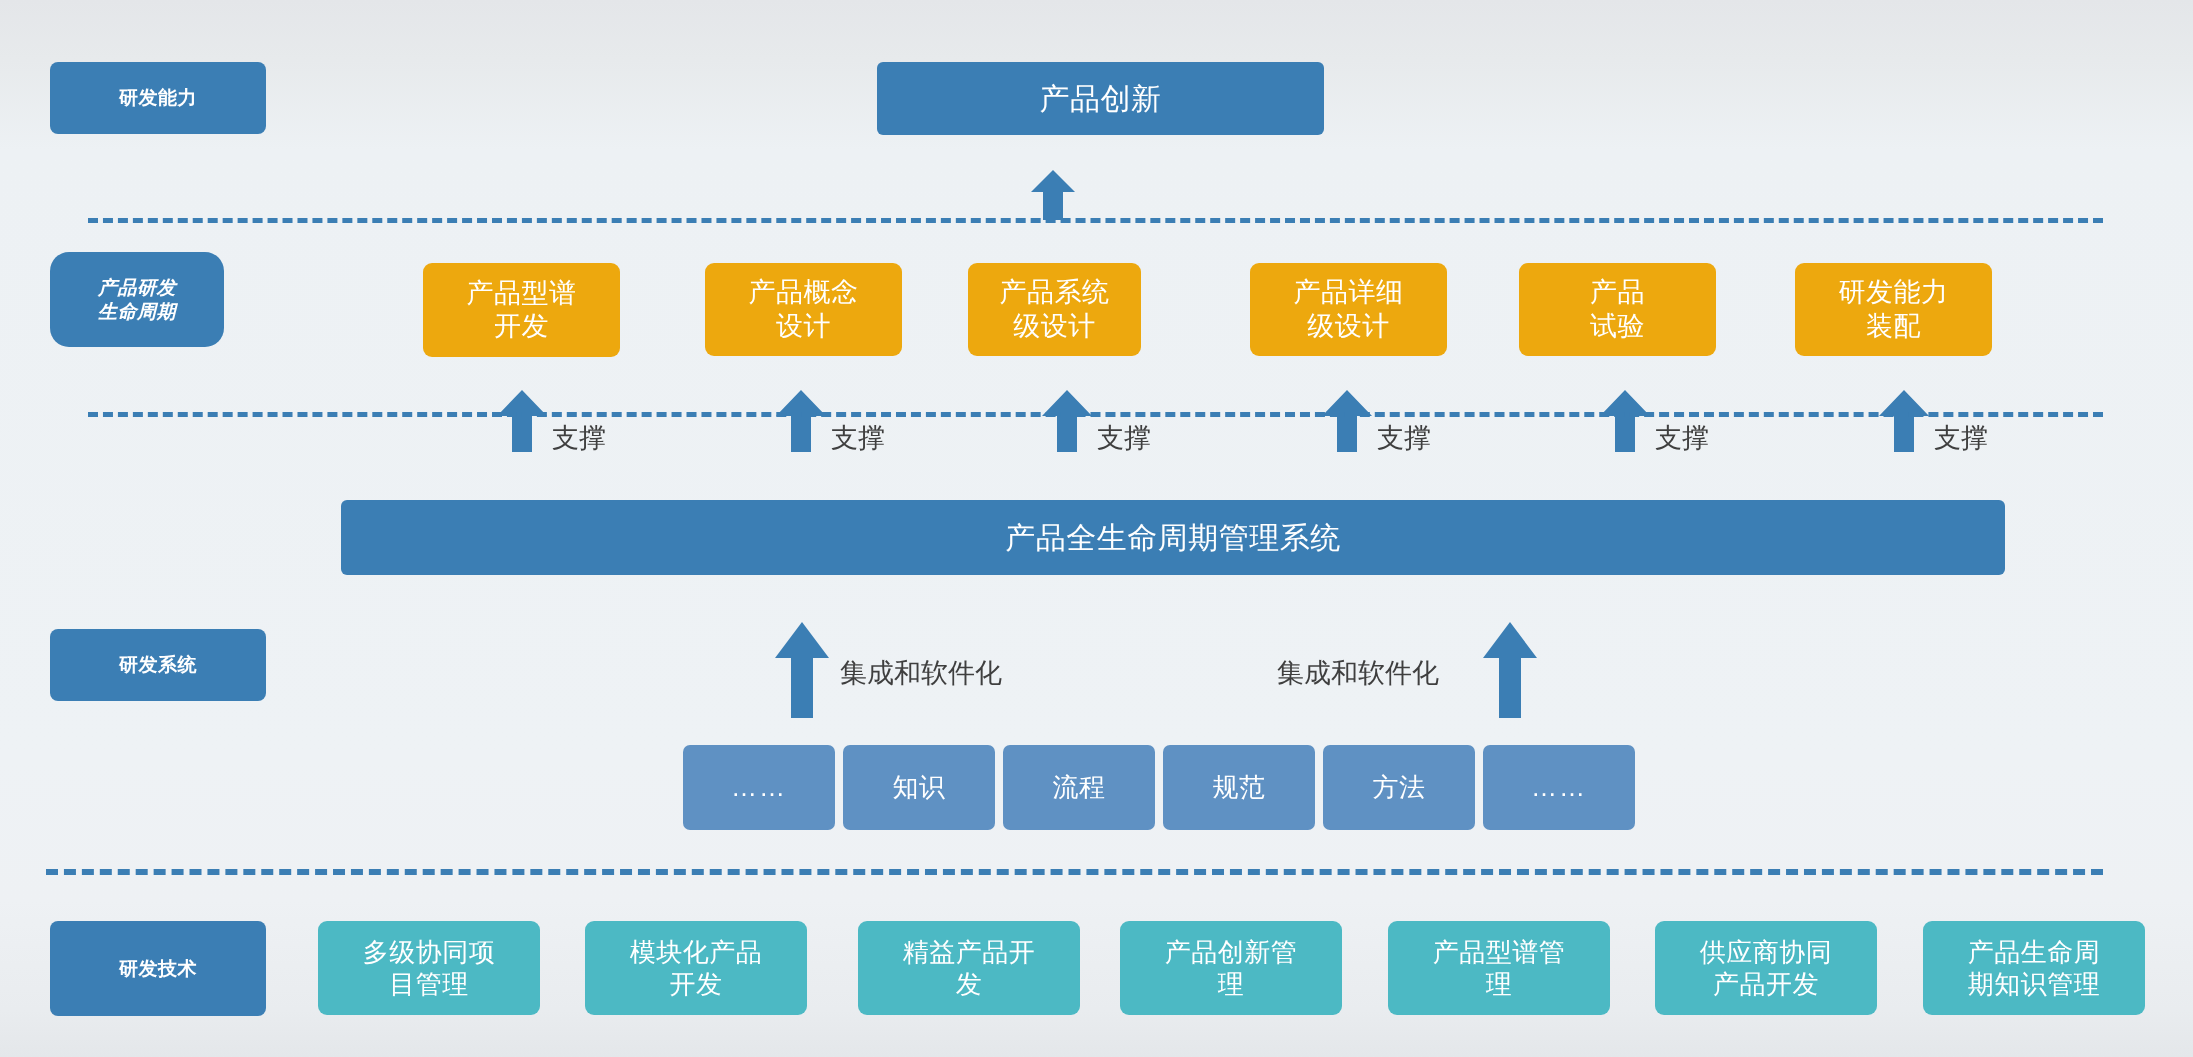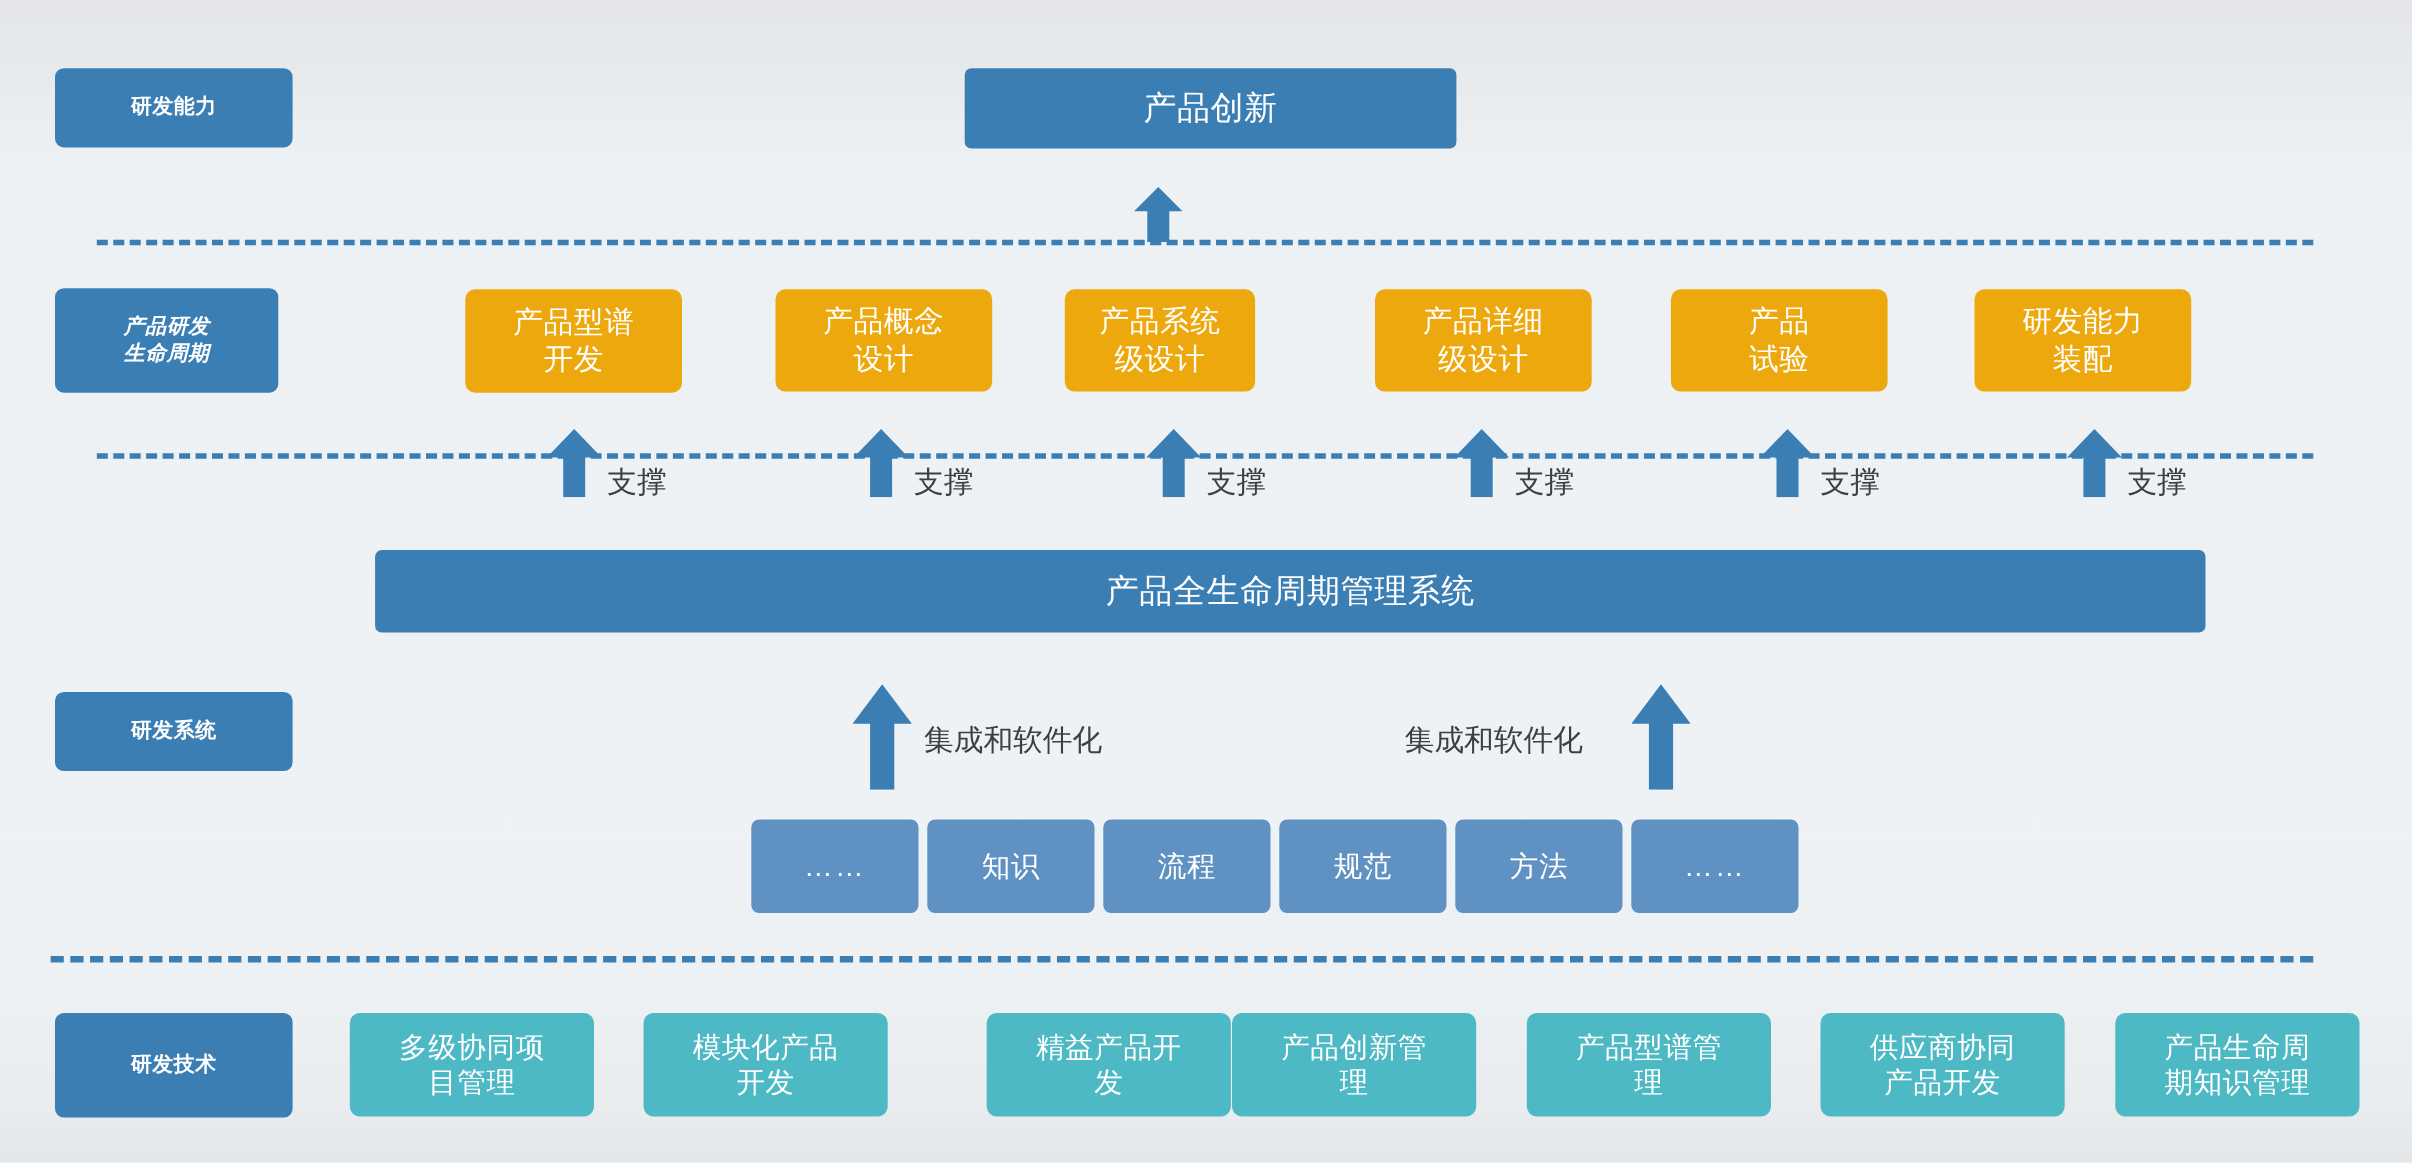--- a/index.html
+++ b/index.html
@@ -131,21 +131,21 @@
   <div class="box headline" style="left:877px; top:62px; width:447px; height:73px;">产品创新</div>
 
   <div class="arrow" style="left:1031px; top:170px; width:44px; height:50px;">
     <svg width="44" height="50" viewBox="0 0 44 50" aria-hidden="true">
       <polygon points="22,0 44,22 32,22 32,50 12,50 12,22 0,22" fill="#3b7eb4"></polygon>
     </svg>
   </div>
 
   <div class="divider" style="left:88px; top:218px; width:2015px;"></div>
 
-  <div class="box row-label italicized" style="left:50px; top:262px; width:203px; height:95px;">产品研发
+  <div class="box row-label italicized" style="left:50px; top:252px; width:174px; height:95px;border-radius:19px;">产品研发
 生命周期</div>
 
   <div class="box stage" style="left:423px; top:263px; width:197px; height:94px;">产品型谱
 开发</div>
   <div class="box stage" style="left:705px; top:263px; width:197px; height:93px;">产品概念
 设计</div>
   <div class="box stage" style="left:968px; top:263px; width:173px; height:93px;">产品系统
 级设计</div>
   <div class="box stage" style="left:1250px; top:263px; width:197px; height:93px;">产品详细
 级设计</div>
@@ -220,21 +220,21 @@
   <div class="box tile dots" style="left:1483px; top:745px; width:152px; height:85px;">……</div>
 
   <div class="divider dense" style="left:46px; top:869px; width:2057px;"></div>
 
   <div class="box row-label" style="left:50px; top:921px; width:216px; height:95px;">研发技术</div>
 
   <div class="box tech" style="left:318px; top:921px; width:222px; height:94px;">多级协同项
 目管理</div>
   <div class="box tech" style="left:585px; top:921px; width:222px; height:94px;">模块化产品
 开发</div>
-  <div class="box tech" style="left:897px; top:921px; width:222px; height:94px;">精益产品开
+  <div class="box tech" style="left:858px; top:921px; width:222px; height:94px;">精益产品开
 发</div>
   <div class="box tech" style="left:1120px; top:921px; width:222px; height:94px;">产品创新管
 理</div>
   <div class="box tech" style="left:1388px; top:921px; width:222px; height:94px;">产品型谱管
 理</div>
   <div class="box tech" style="left:1655px; top:921px; width:222px; height:94px;">供应商协同
 产品开发</div>
   <div class="box tech" style="left:1923px; top:921px; width:222px; height:94px;">产品生命周
 期知识管理</div>
 

